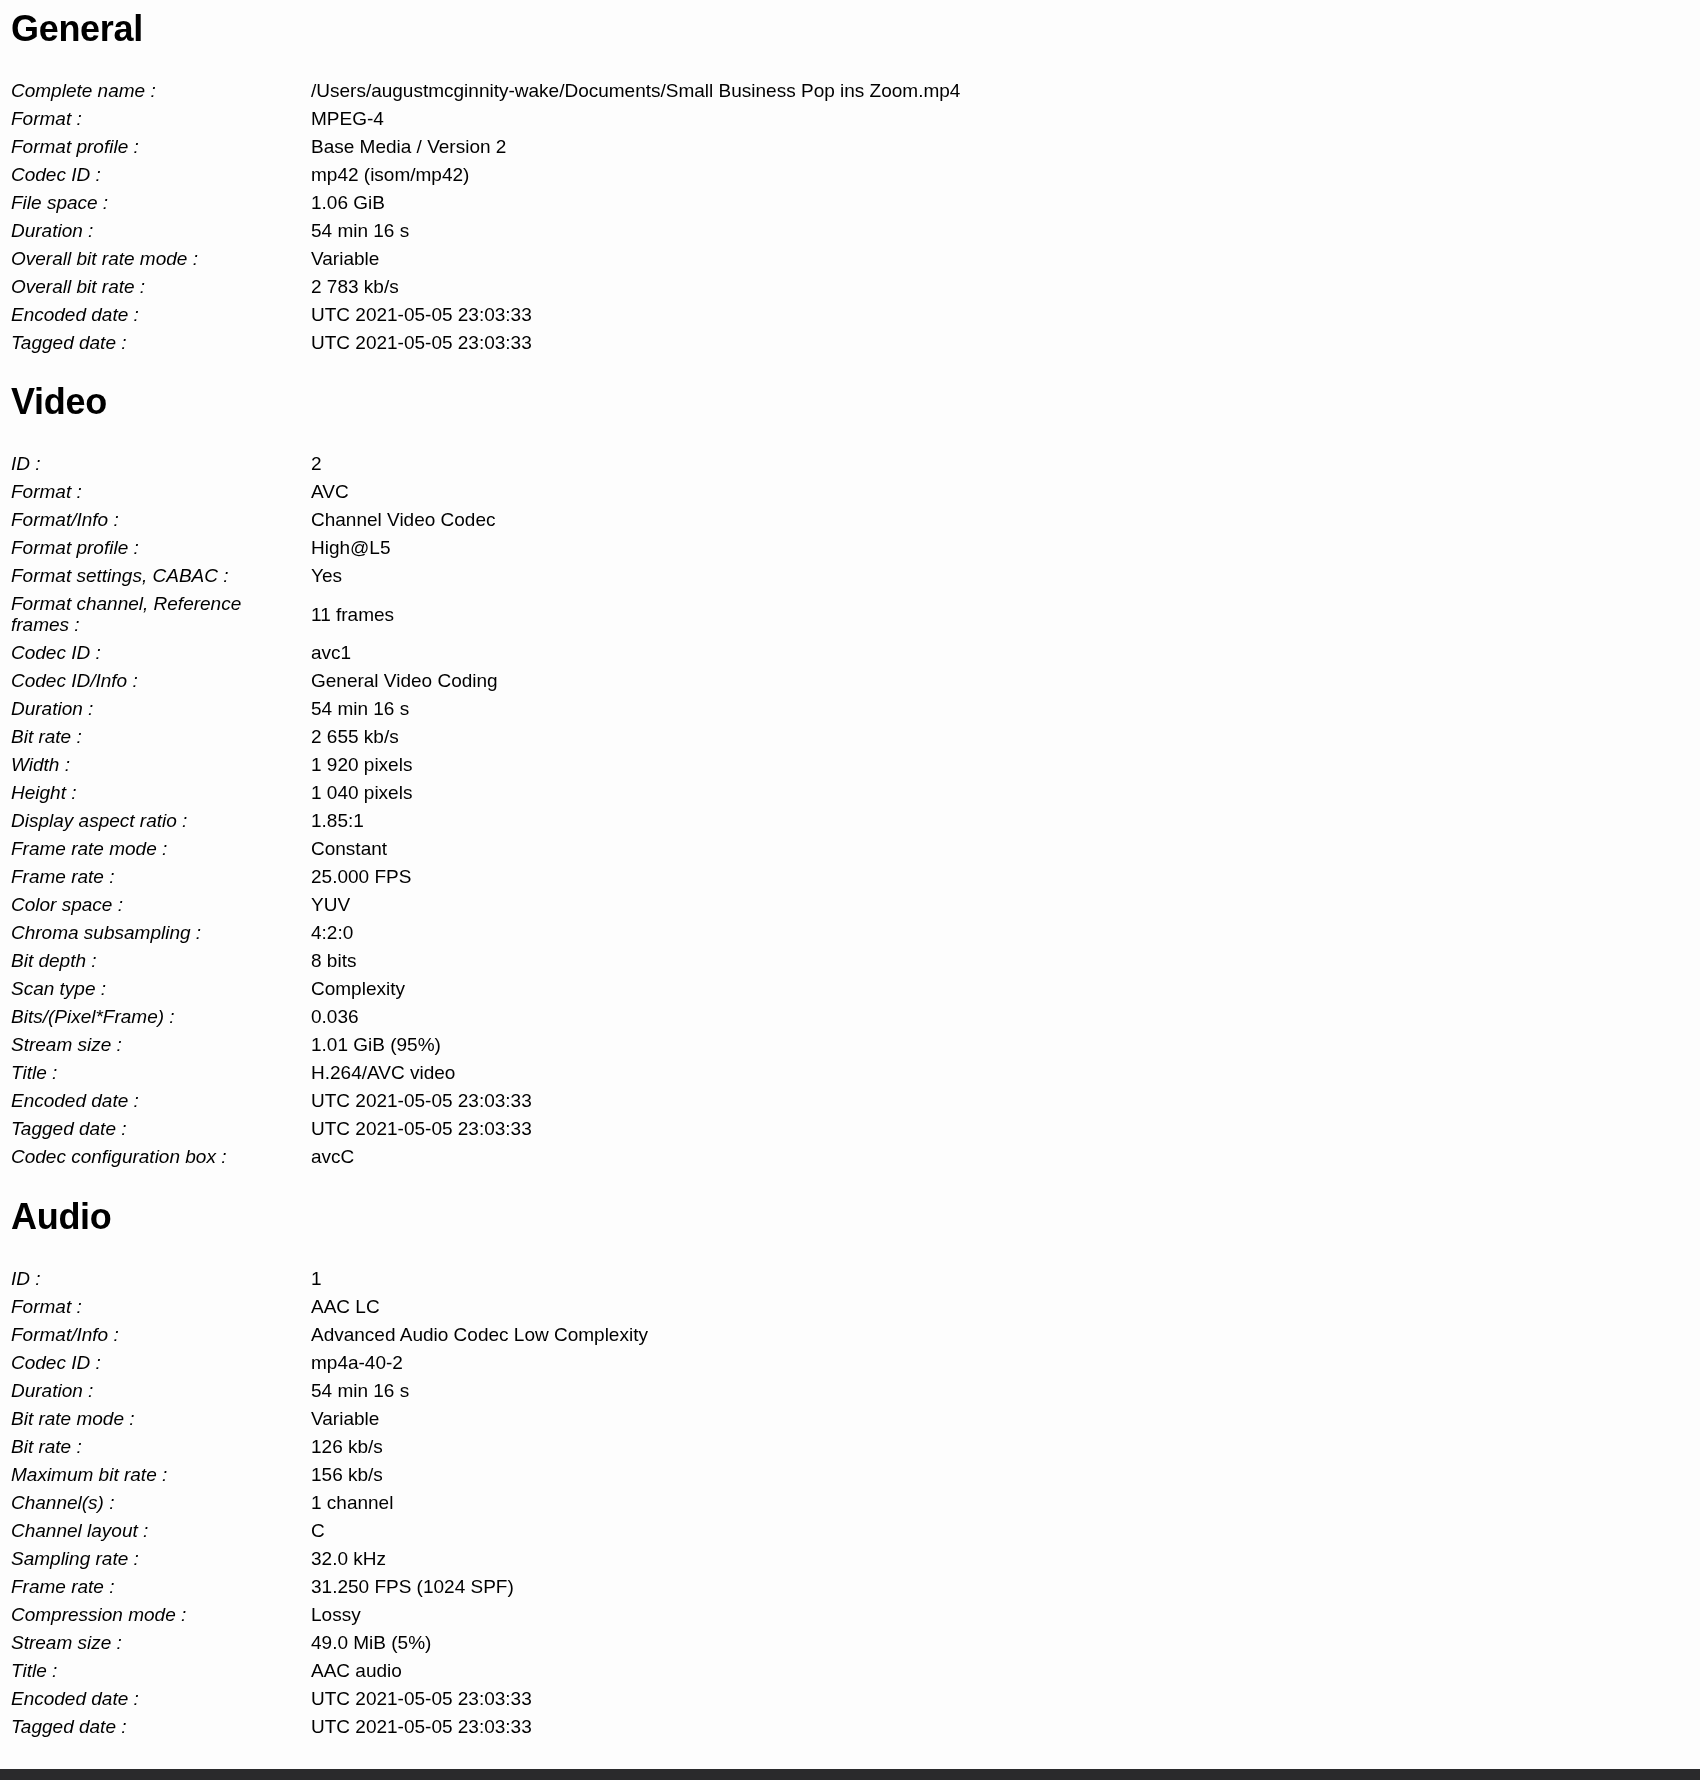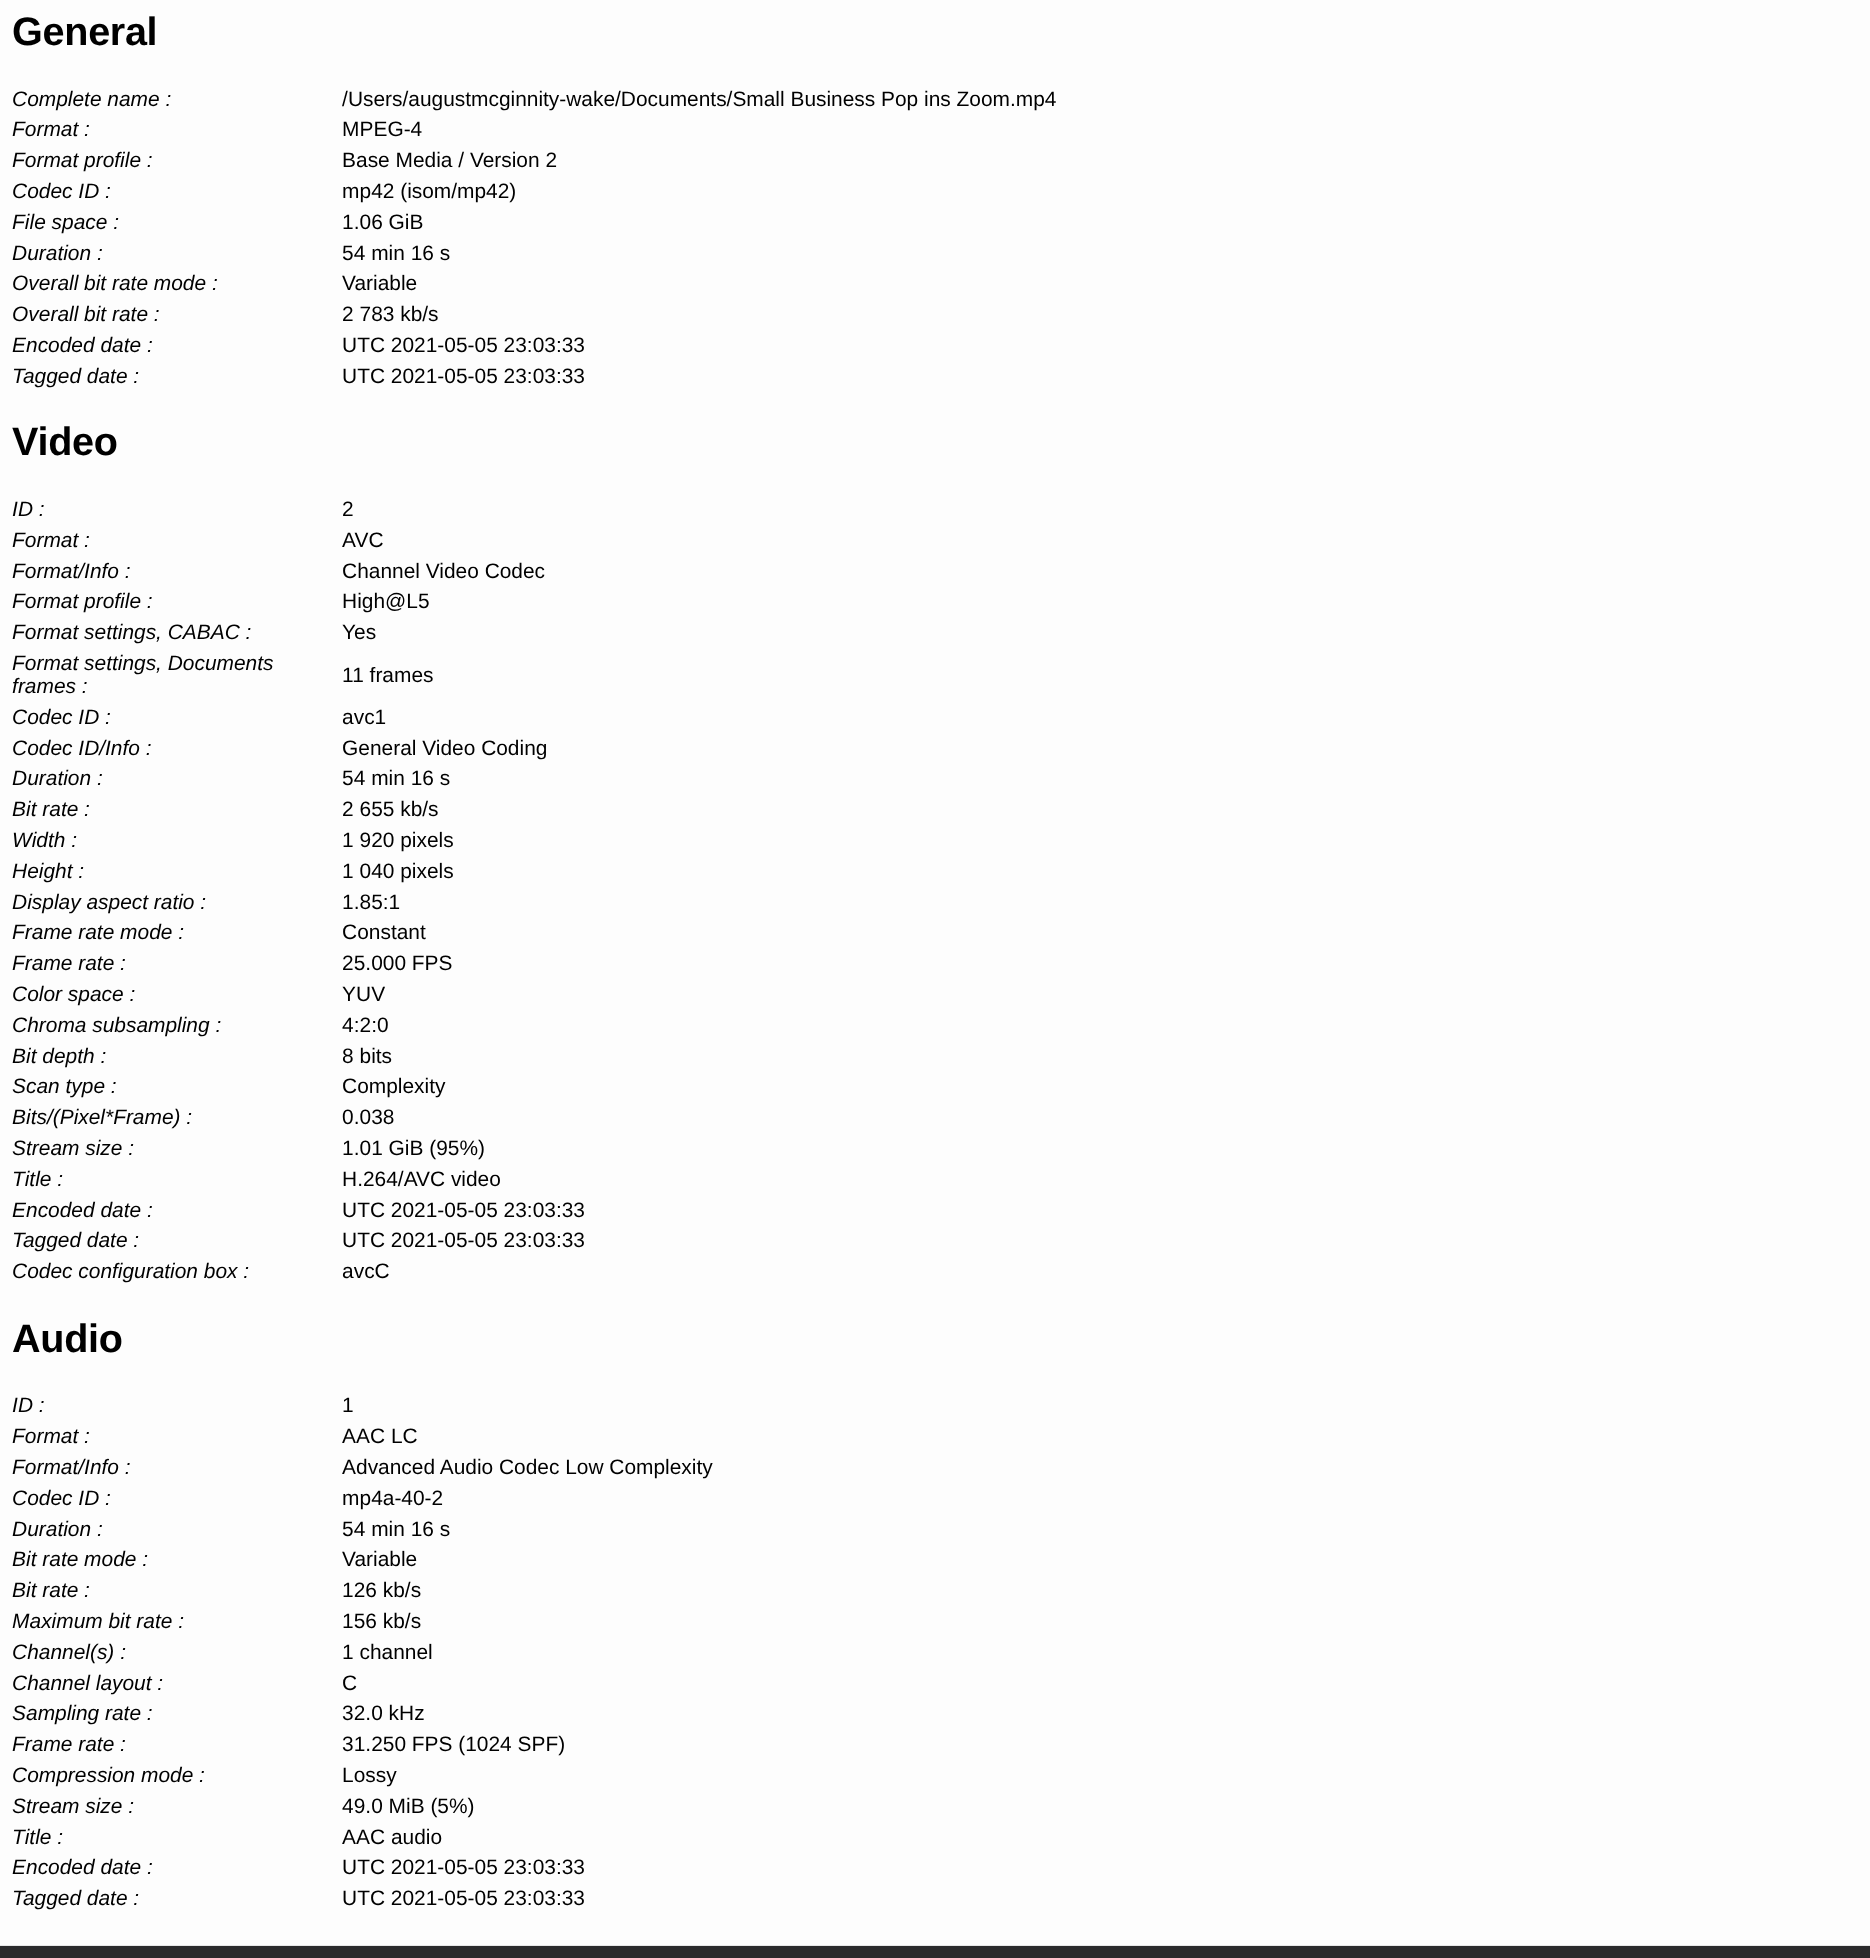--- a/index.html
+++ b/index.html
@@ -124,21 +124,21 @@
         </div>
         <div class="row">
           <div class="cell label">Format profile :</div>
           <div class="cell value">High@L5</div>
         </div>
         <div class="row">
           <div class="cell label">Format settings, CABAC :</div>
           <div class="cell value">Yes</div>
         </div>
         <div class="row">
-          <div class="cell label">Format settings, Documents frames :</div>
+          <div class="cell label">Format channel, Reference frames :</div>
           <div class="cell value">11 frames</div>
         </div>
         <div class="row">
           <div class="cell label">Codec ID :</div>
           <div class="cell value">avc1</div>
         </div>
         <div class="row">
           <div class="cell label">Codec ID/Info :</div>
           <div class="cell value">General Video Coding</div>
         </div>
@@ -181,21 +181,21 @@
         <div class="row">
           <div class="cell label">Bit depth :</div>
           <div class="cell value">8 bits</div>
         </div>
         <div class="row">
           <div class="cell label">Scan type :</div>
           <div class="cell value">Complexity</div>
         </div>
         <div class="row">
           <div class="cell label">Bits/(Pixel*Frame) :</div>
-          <div class="cell value">0.038</div>
+          <div class="cell value">0.036</div>
         </div>
         <div class="row">
           <div class="cell label">Stream size :</div>
           <div class="cell value">1.01 GiB (95%)</div>
         </div>
         <div class="row">
           <div class="cell label">Title :</div>
           <div class="cell value">H.264/AVC video</div>
         </div>
         <div class="row">

